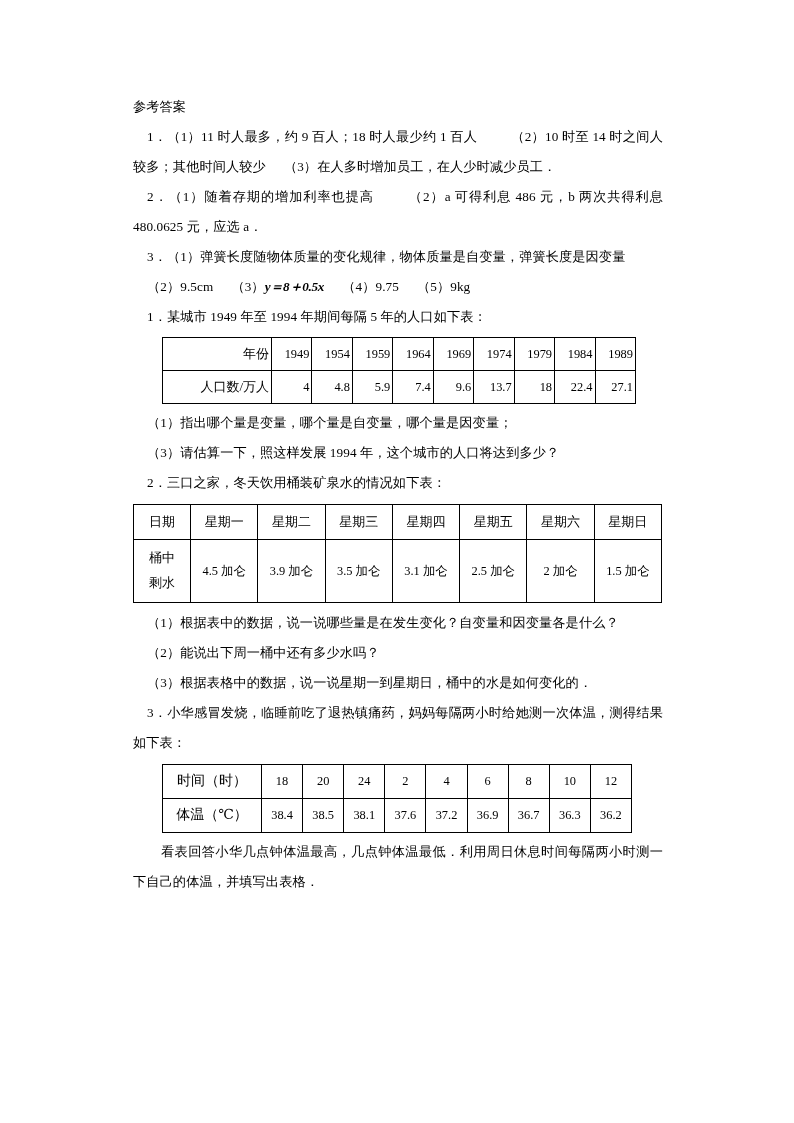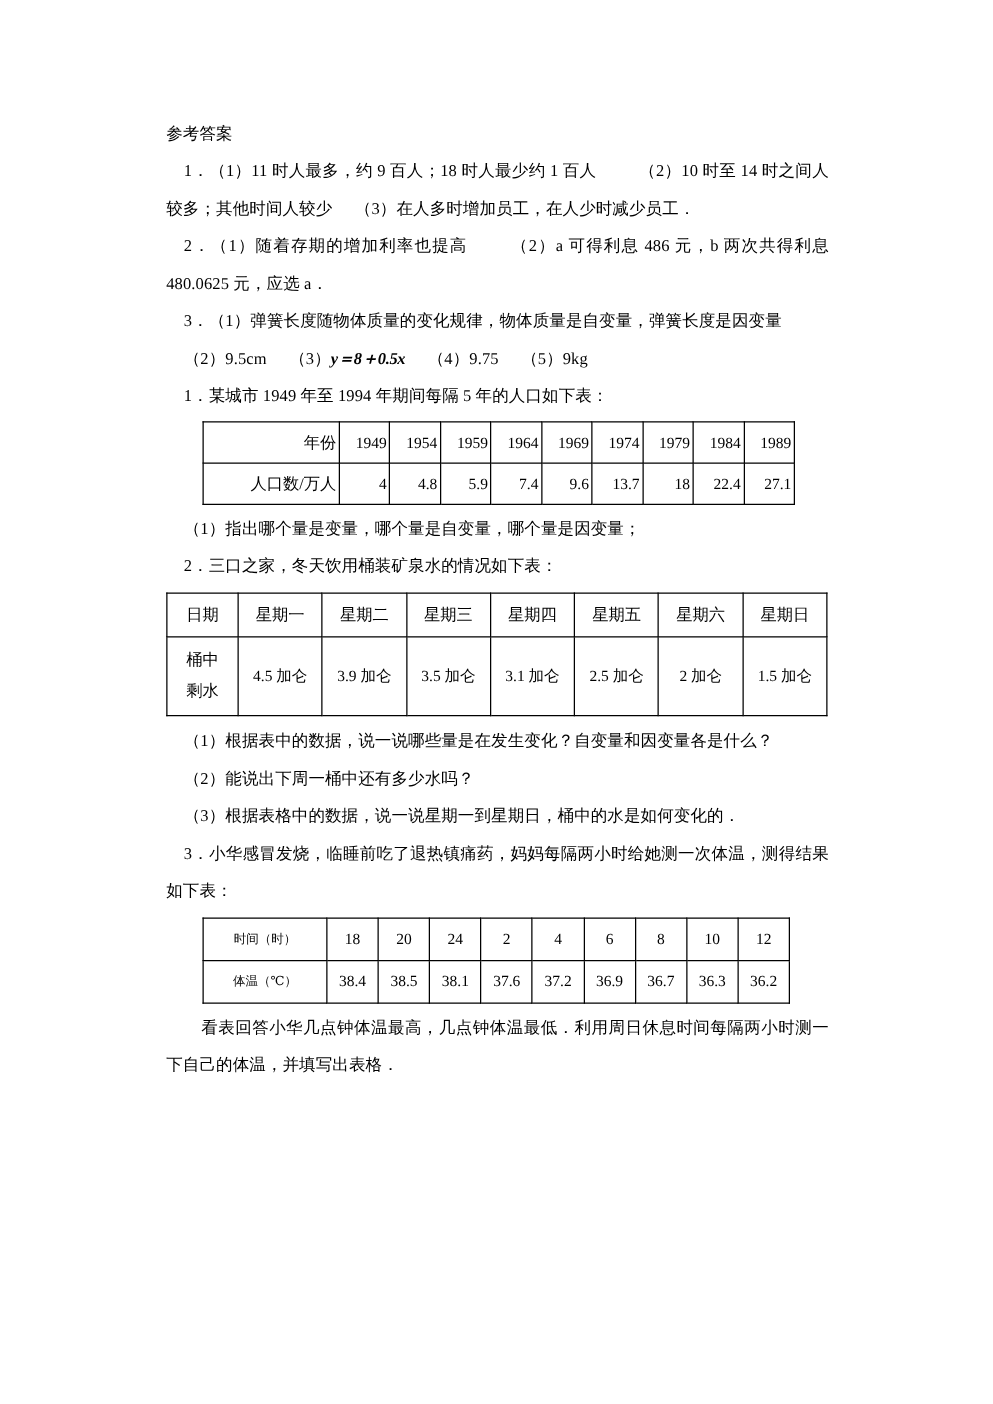--- a/index.html
+++ b/index.html
@@ -83,21 +83,21 @@
   #table-water td.val { height: 56px; }
   #table-water td.lbl { width: 52px; font-size: 13px; line-height: 1.9; }
   #table-water td.day { font-size: 13px; }
 
   
   .tbl-wrap-3 {
     margin: 6px 0 4px 29px;
   }
   #table-temperature { width: 470px; }
   #table-temperature td { height: 27px; }
-  #table-temperature td.lbl { width: 94px; font-size: 10px; }
+  #table-temperature td.lbl { width: 94px; font-size: 14px; }
 </style>
 </head>
 <body>
 
 <div class="page">
   <div class="content">
 
     <p class="p noindent">参考答案</p>
 
     <p class="p indent1"><span>1．（1）11 时人最多，约 9 百人；18 时人最少约 1 百人</span><span class="gap"></span><span>（2）10 时至 14 时之间人较多；其他时间人较少</span><span class="gap-sm"></span><span>（3）在人多时增加员工，在人少时减少员工．</span></p>
@@ -135,20 +135,21 @@
             <td>13.7</td>
             <td>18</td>
             <td>22.4</td>
             <td>27.1</td>
           </tr>
         </tbody>
       </table>
     </div>
 
     <p class="p indent1">（1）指出哪个量是变量，哪个量是自变量，哪个量是因变量；</p>
+    <p class="p indent1">（3）请估算一下，照这样发展 1994 年，这个城市的人口将达到多少？</p>
 
     <p class="p indent1">2．三口之家，冬天饮用桶装矿泉水的情况如下表：</p>
 
     <div class="tbl-wrap-2">
       <table id="table-water">
         <tbody>
           <tr>
             <td class="lbl hdr">日期</td>
             <td class="hdr day">星期一</td>
             <td class="hdr day">星期二</td>

